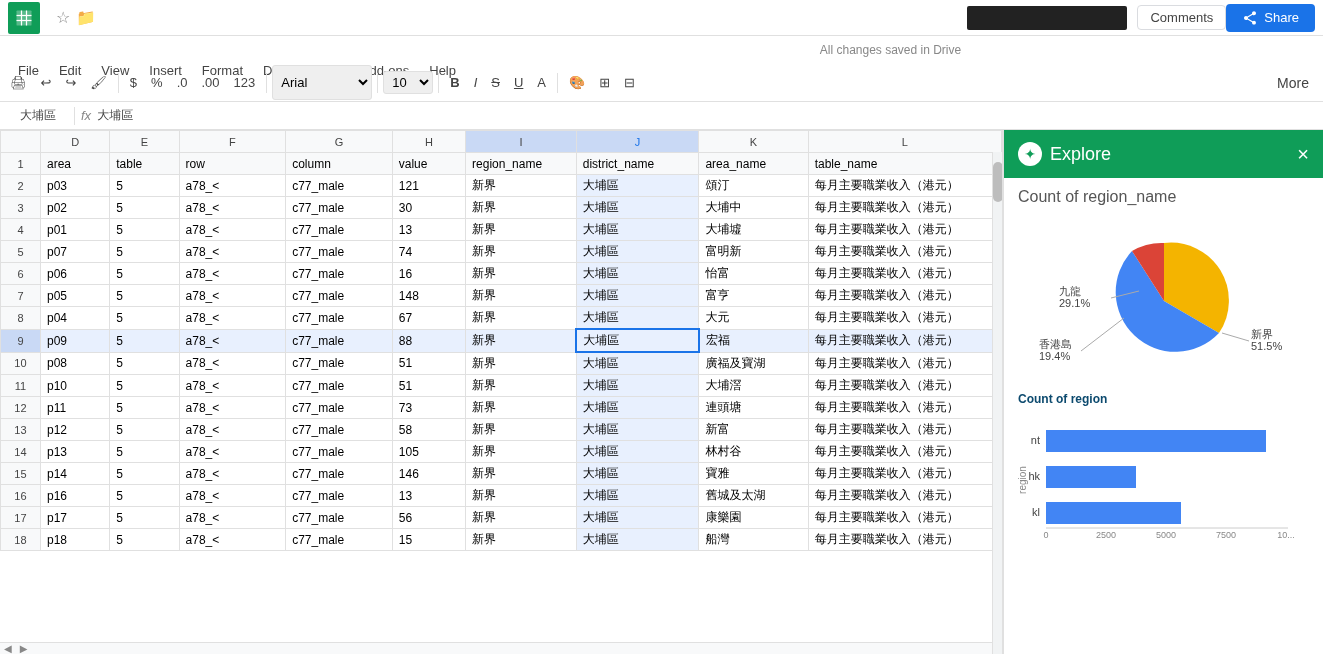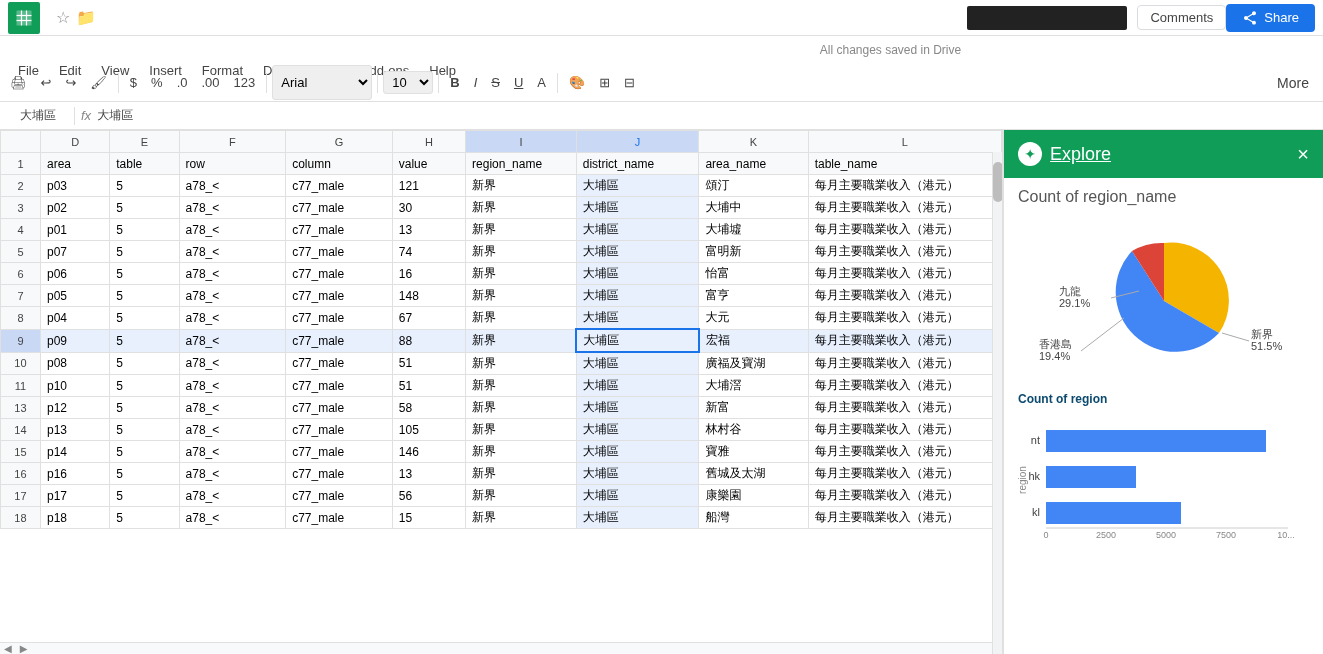--- a/index.html
+++ b/index.html
@@ -298,20 +298,32 @@
               <td class="cell">5</td>
               <td class="cell">a78_&lt;</td>
               <td class="cell">c77_male</td>
               <td class="cell">51</td>
               <td class="cell">新界</td>
               <td class="cell" style="background: rgb(232, 240, 254);">大埔區</td>
               <td class="cell">大埔滘</td>
               <td class="cell">每月主要職業收入（港元）</td>
             </tr>
             <tr>
+              <td class="row-header">12</td>
+              <td class="cell">p11</td>
+              <td class="cell">5</td>
+              <td class="cell">a78_&lt;</td>
+              <td class="cell">c77_male</td>
+              <td class="cell">73</td>
+              <td class="cell">新界</td>
+              <td class="cell" style="background: rgb(232, 240, 254);">大埔區</td>
+              <td class="cell">連頭塘</td>
+              <td class="cell">每月主要職業收入（港元）</td>
+            </tr>
+            <tr>
               <td class="row-header">13</td>
               <td class="cell">p12</td>
               <td class="cell">5</td>
               <td class="cell">a78_&lt;</td>
               <td class="cell">c77_male</td>
               <td class="cell">58</td>
               <td class="cell">新界</td>
               <td class="cell" style="background: rgb(232, 240, 254);">大埔區</td>
               <td class="cell">新富</td>
               <td class="cell">每月主要職業收入（港元）</td>
@@ -388,21 +400,21 @@
       <span style="font-size:10px; color:#888; cursor:pointer; padding:0 4px;">◀</span>
       <span style="font-size:10px; color:#888; cursor:pointer; padding:0 4px;">▶</span>
     </div>
   </div>
 
   <div id="explore-panel">
     <div id="explore-header">
       <div style="width:24px; height:24px; background:white; border-radius:50%; display:flex; align-items:center; justify-content:center;">
         <span style="color:#0f9d58; font-size:14px;">✦</span>
       </div>
-      <span id="explore-title" style="font-size:18px; font-weight:500; color:white; flex:1;text-decoration:underline;">Explore</span>
+      <span id="explore-title" style="font-size:18px; font-weight:500; color:white; flex:1;">Explore</span>
       <span id="explore-close" style="color:white; font-size:20px; cursor:pointer;">×</span>
     </div>
 
     <div id="chart1-section">
       <div id="chart1-title" style="font-size:16px; color:#555; margin-bottom:14px;">Count of region_name</div>
       <div id="pie-chart-container">
         <svg width="290" height="155" viewBox="0 0 290 155">
 
           <path d="M145,78 L145,20 A58,58 0 0,1 200,110 Z" fill="#f4b400"></path>
 

